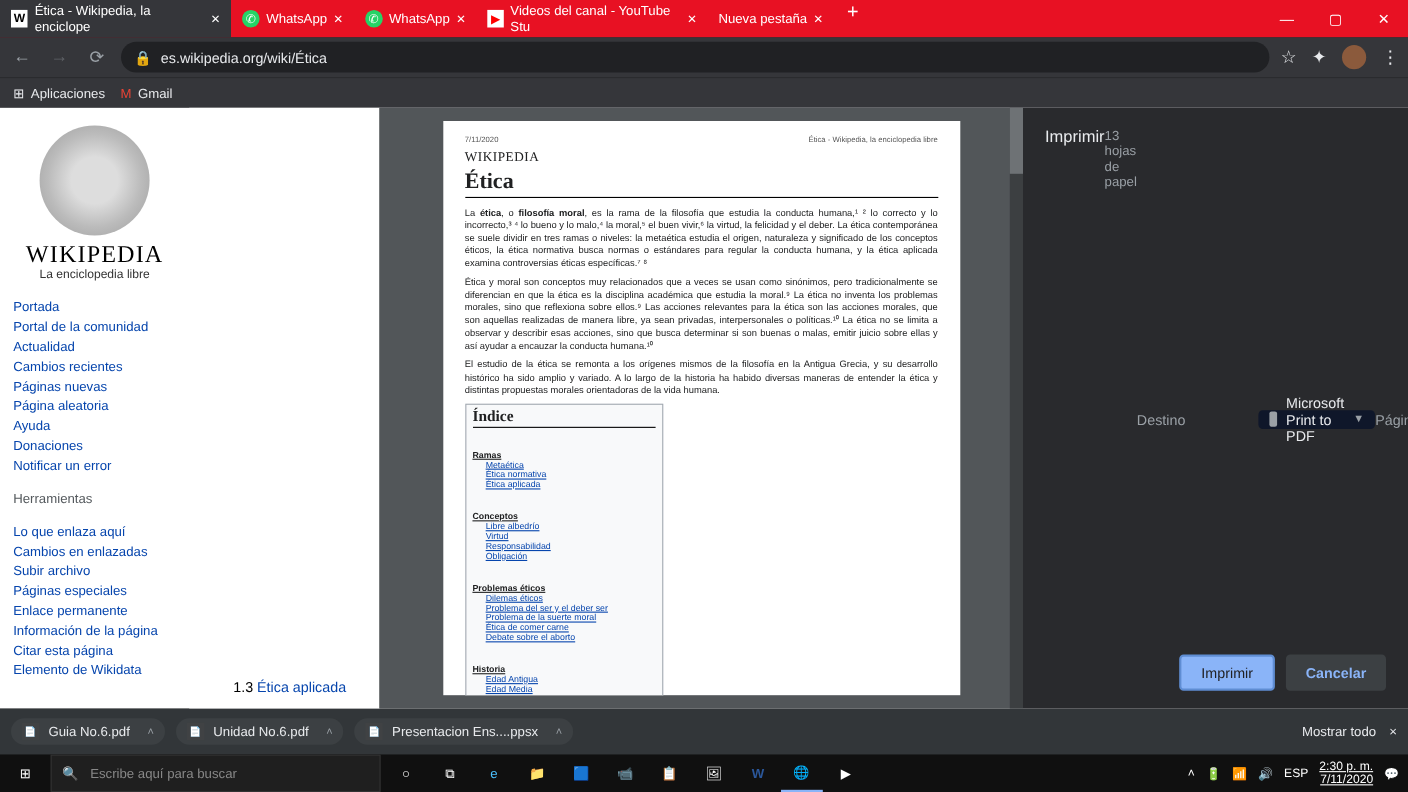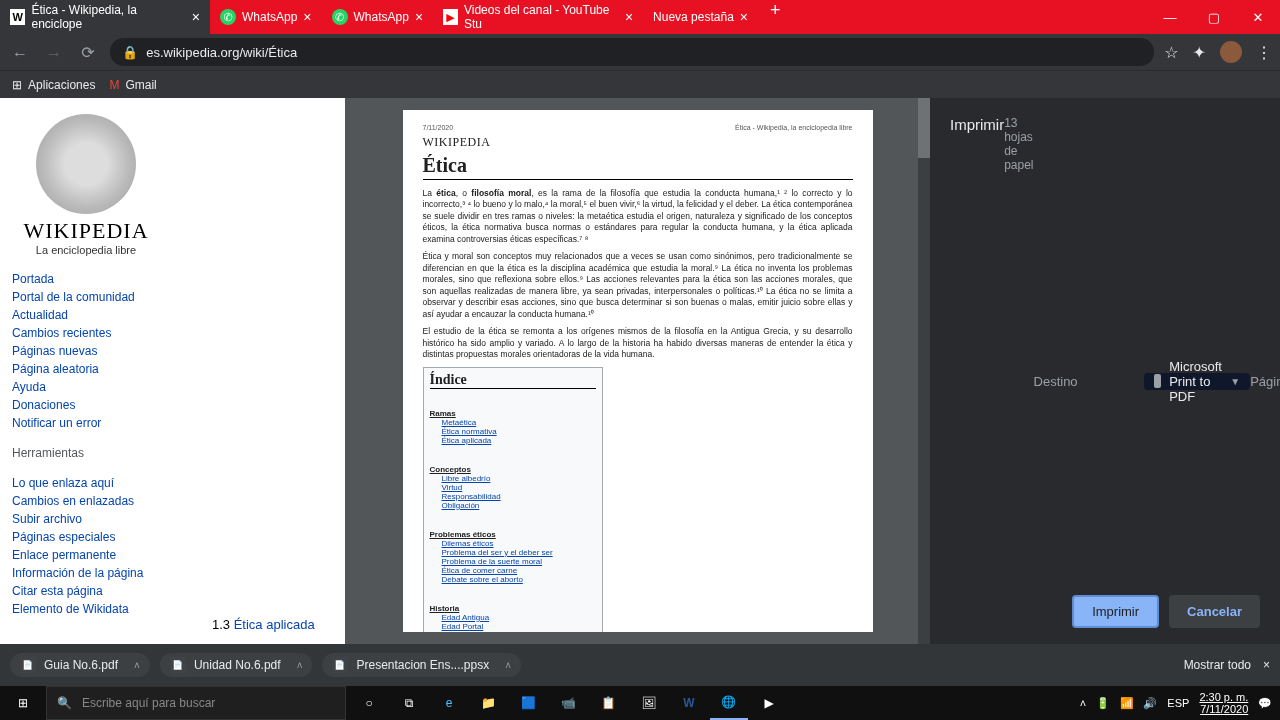--- a/index.html
+++ b/index.html
@@ -236,21 +236,21 @@
                 <div class="sub">Responsabilidad</div>
                 <div class="sub">Obligación</div>
                 <div class="sec">Problemas éticos</div>
                 <div class="sub">Dilemas éticos</div>
                 <div class="sub">Problema del ser y el deber ser</div>
                 <div class="sub">Problema de la suerte moral</div>
                 <div class="sub">Ética de comer carne</div>
                 <div class="sub">Debate sobre el aborto</div>
                 <div class="sec">Historia</div>
                 <div class="sub">Edad Antigua</div>
-                <div class="sub">Edad Portal</div>
+                <div class="sub">Edad Media</div>
                 <div class="sub">Edad Moderna</div>
                 <div class="sub">Edad Contemporánea</div>
                 <div class="sec">Etimología</div>
               </div>
           </div>
 
         </div>
         <div class="preview-scroll"></div>
         <div class="preview-thumb"></div>
       </div>

